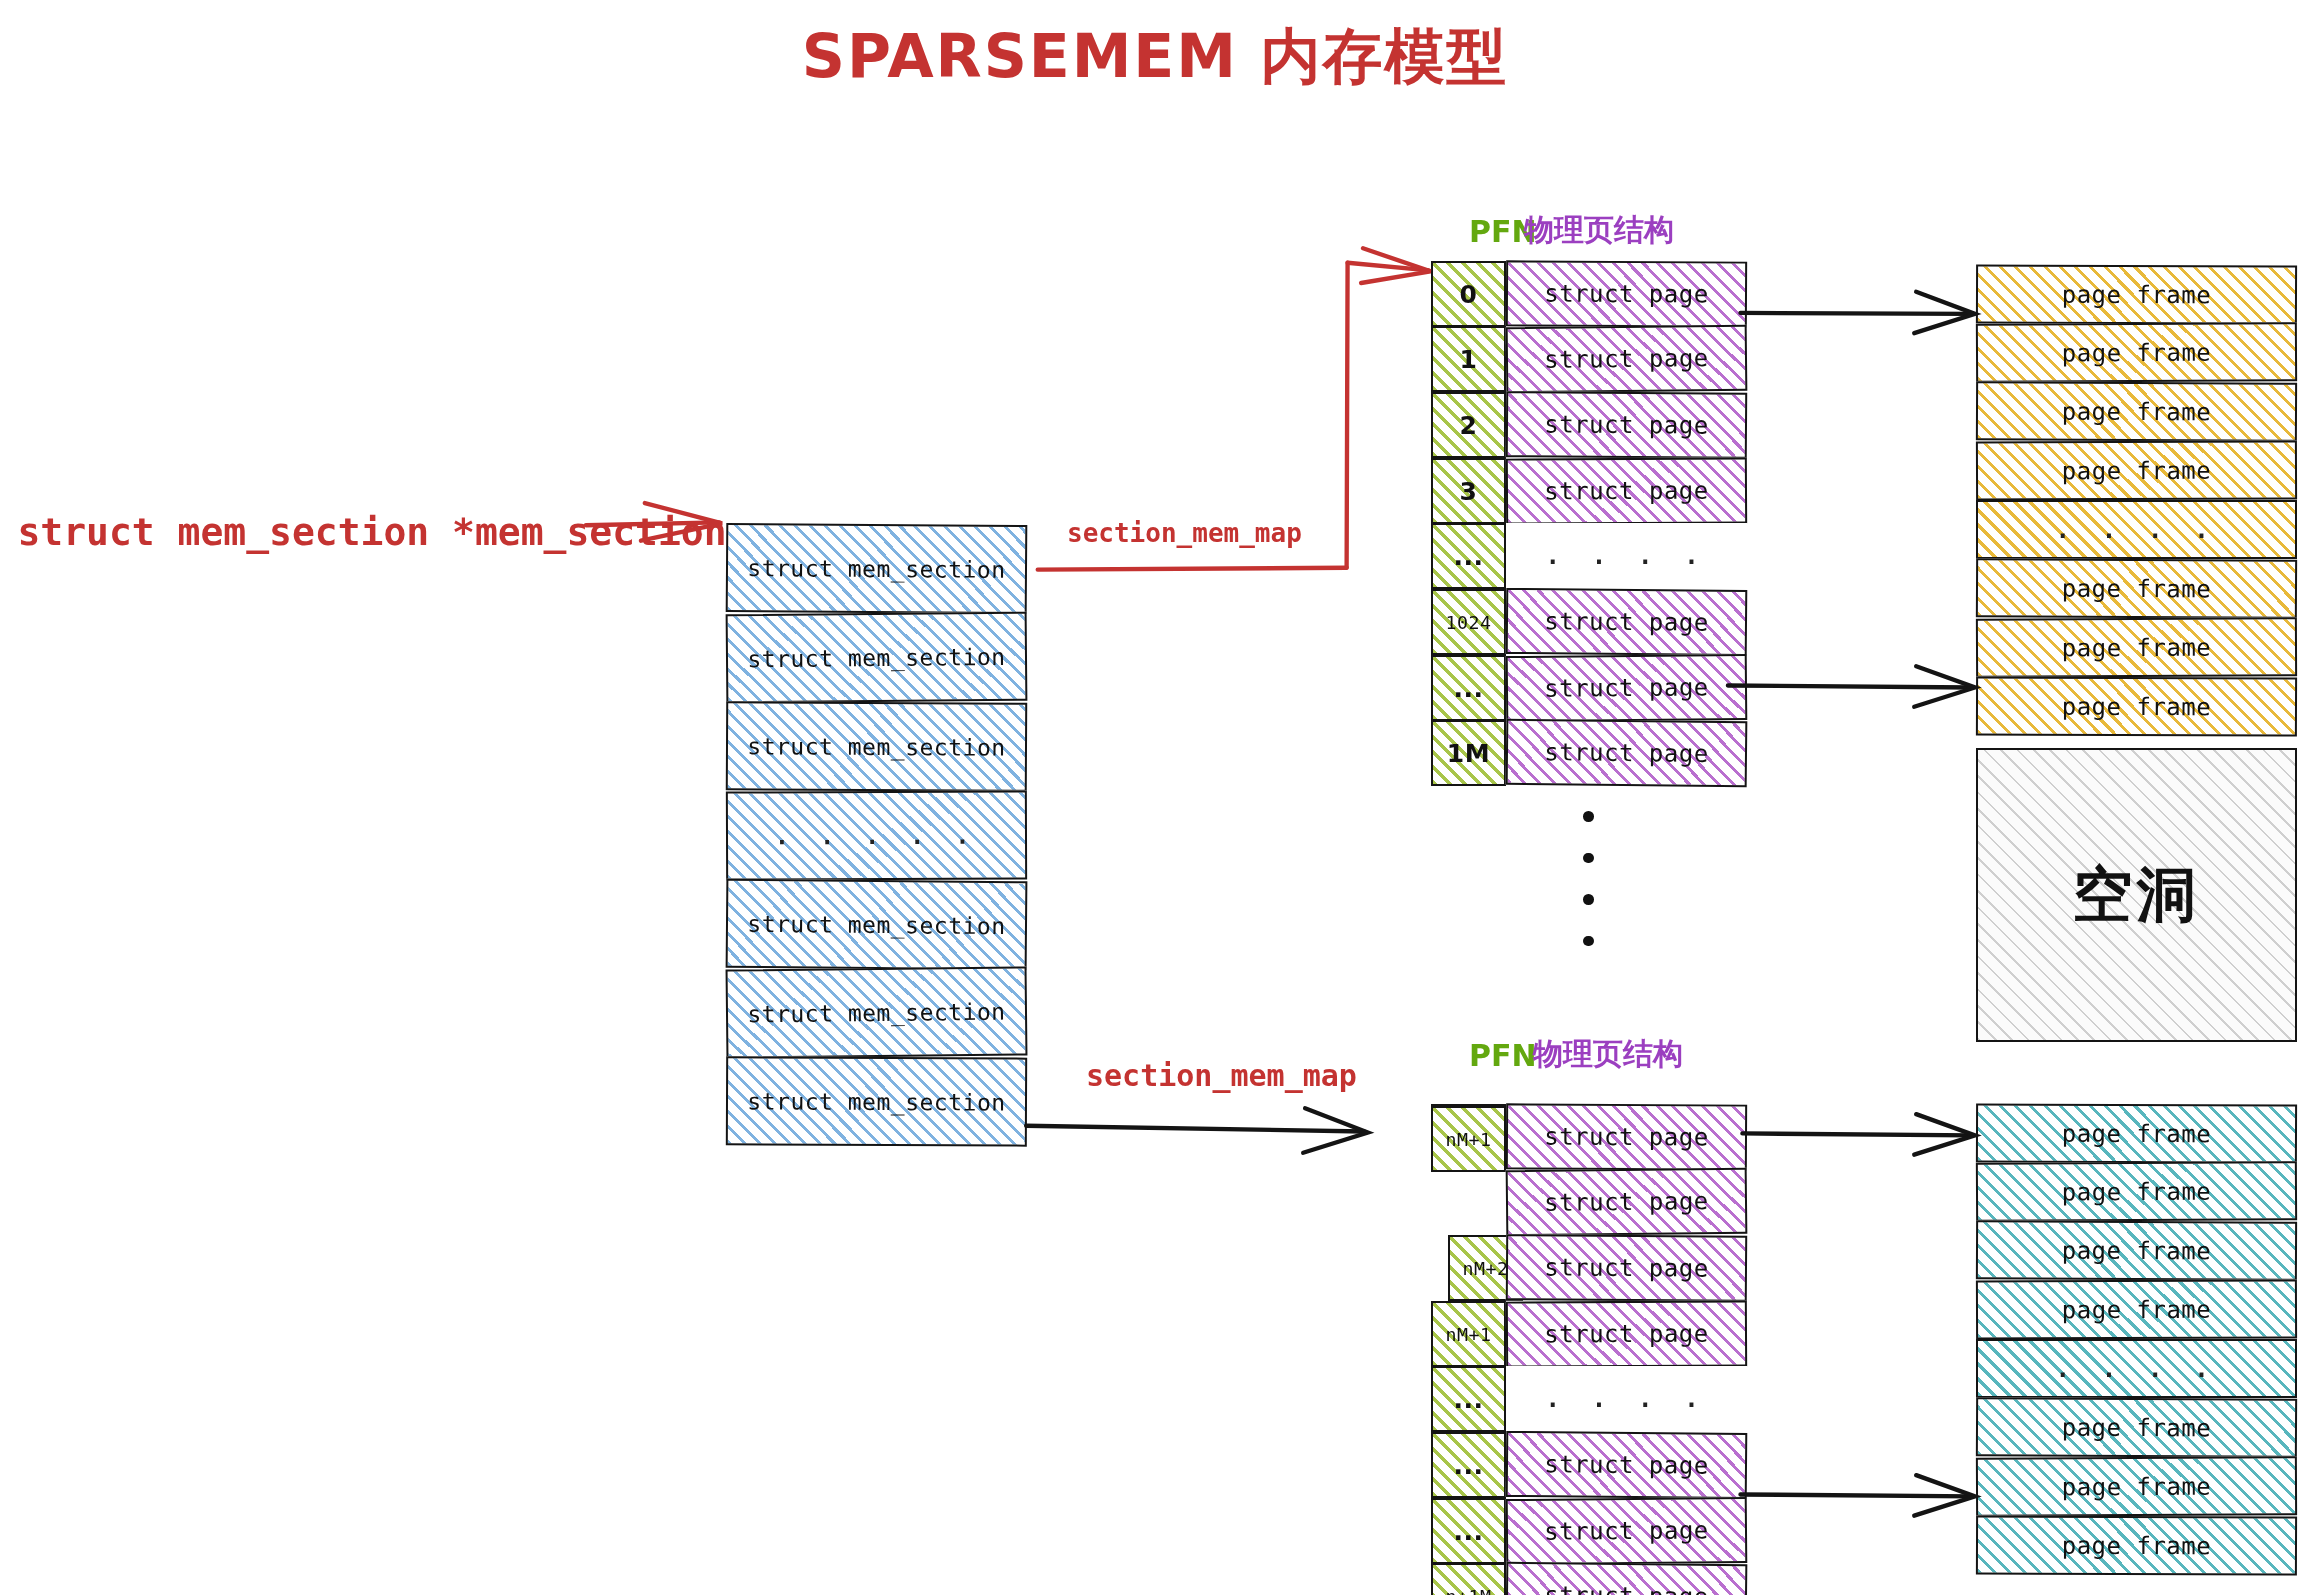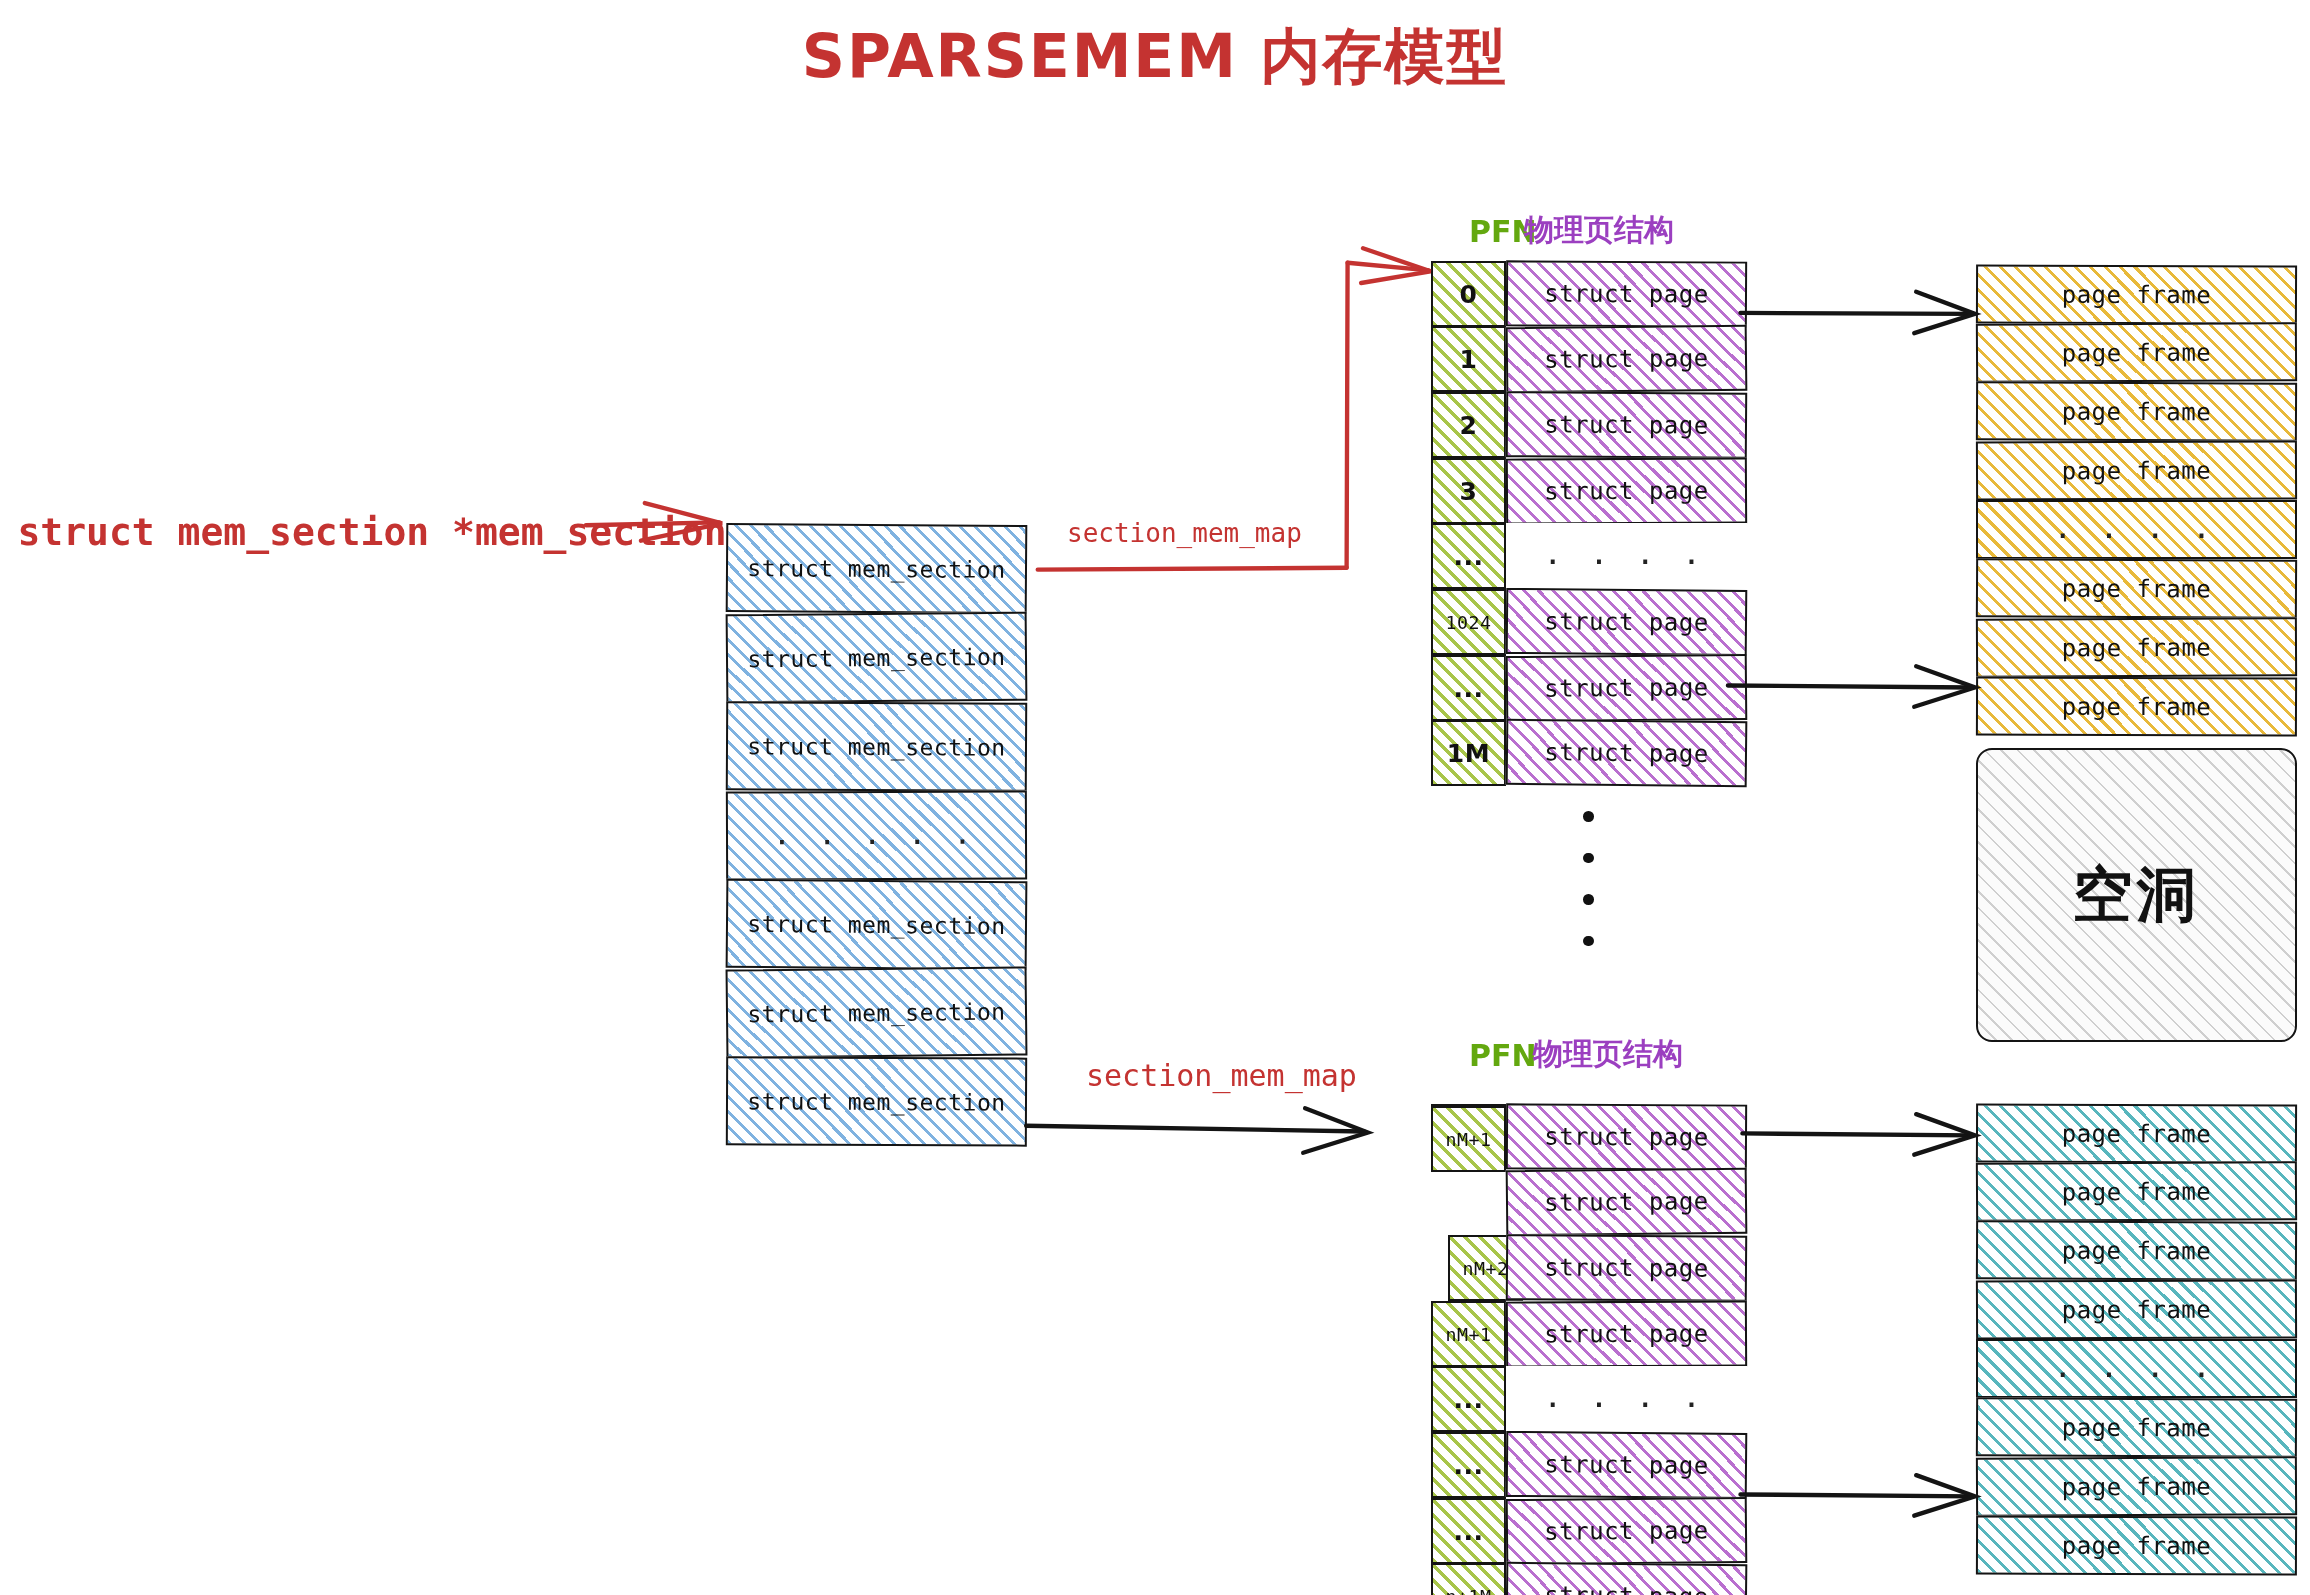--- a/index.html
+++ b/index.html
@@ -45,34 +45,33 @@
   }
   .hatch-teal{
     background-color:#ffffff;
     background-image:repeating-linear-gradient(45deg,
       #58b6bd 0px,#58b6bd 2.9px,rgba(255,255,255,0) 2.9px,rgba(255,255,255,0) 10.6px);
   }
   .hatch-grey{
     background-color:#fbfbfb;
     background-image:repeating-linear-gradient(45deg,
       #cfcfcf 0px,#cfcfcf 1.9px,rgba(255,255,255,0) 1.9px,rgba(255,255,255,0) 11.6px);
-    border-radius:16px;
   }
   .nofill{background:#ffffff;border-color:transparent;}
 
   
   .pfn-cell{font-size:25px;font-weight:700;font-family:"DejaVu Sans","Liberation Sans",sans-serif;}
   .pfn-cell.small{font-size:18.3px;font-weight:500;font-family:"DejaVu Sans Mono","Liberation Mono",monospace;}
 
   
   .dots{letter-spacing:8.7px;font-size:25px;font-weight:900;color:#222;}
 
   
   .lbl{position:absolute;white-space:nowrap;}
-  .lbl-red{color:#c43331;font-size:26px;font-weight:400;}
+  .lbl-red{color:#c43331;font-size:26px;font-weight:700;}
   .lbl-green{color:#63a80f;font-size:30px;font-weight:700;
              font-family:"DejaVu Sans","Liberation Sans",sans-serif;margin-left:38px;}
   .lbl-purple{color:#9b3fc0;font-size:30px;font-weight:600;
              font-family:"DejaVu Sans","Liberation Sans",sans-serif;}
   .lbl-pointer{color:#c43331;font-size:38px;font-weight:700;}
 
   #hole-text{
     font-family:"DejaVu Sans","Liberation Sans",sans-serif;
     font-size:60px;font-weight:600;color:#111;letter-spacing:3.9px;
   }

